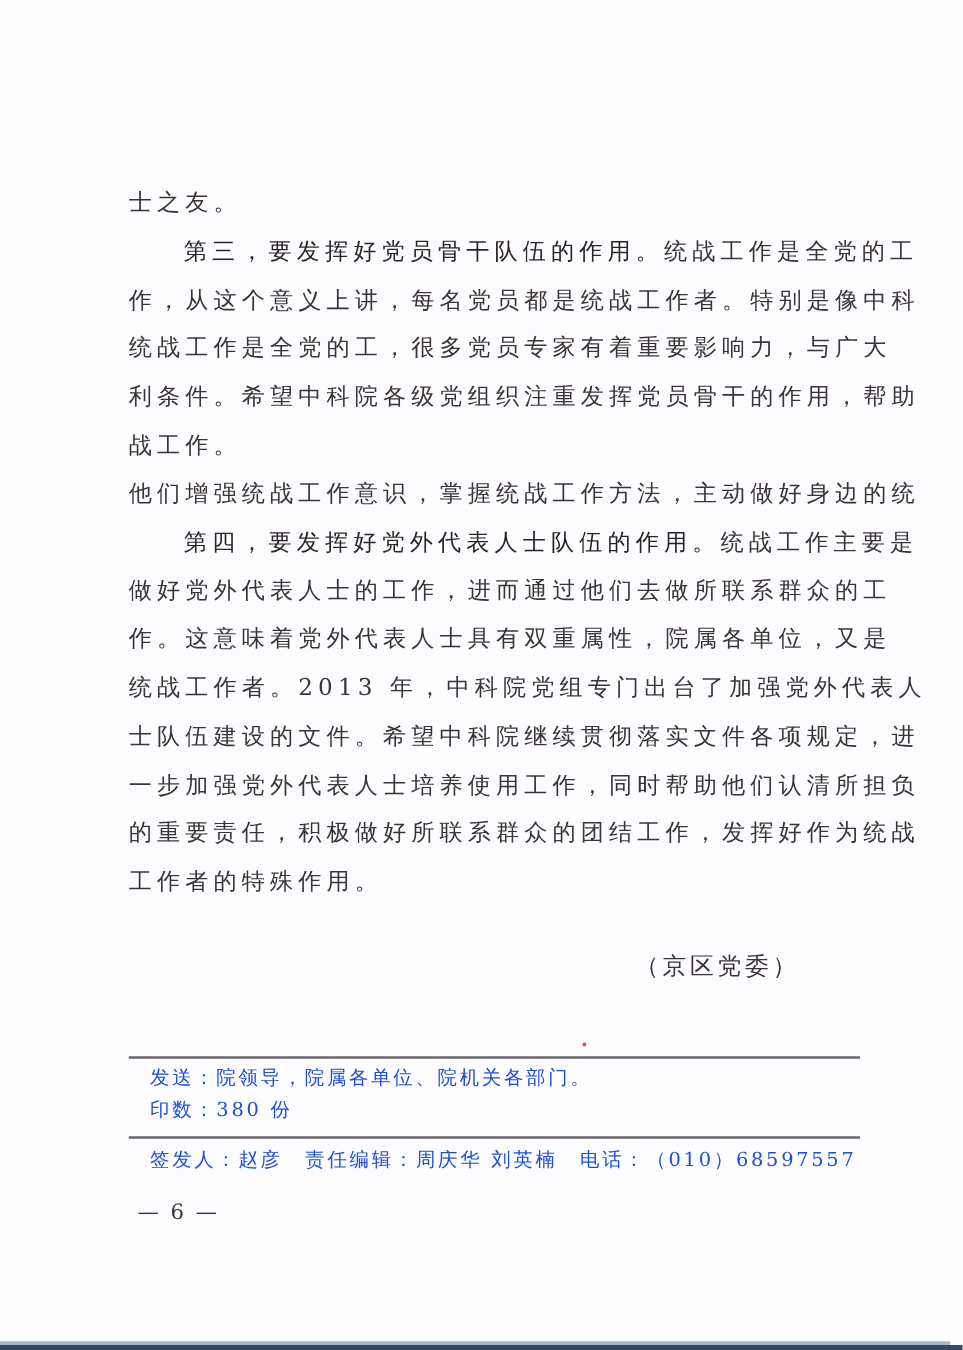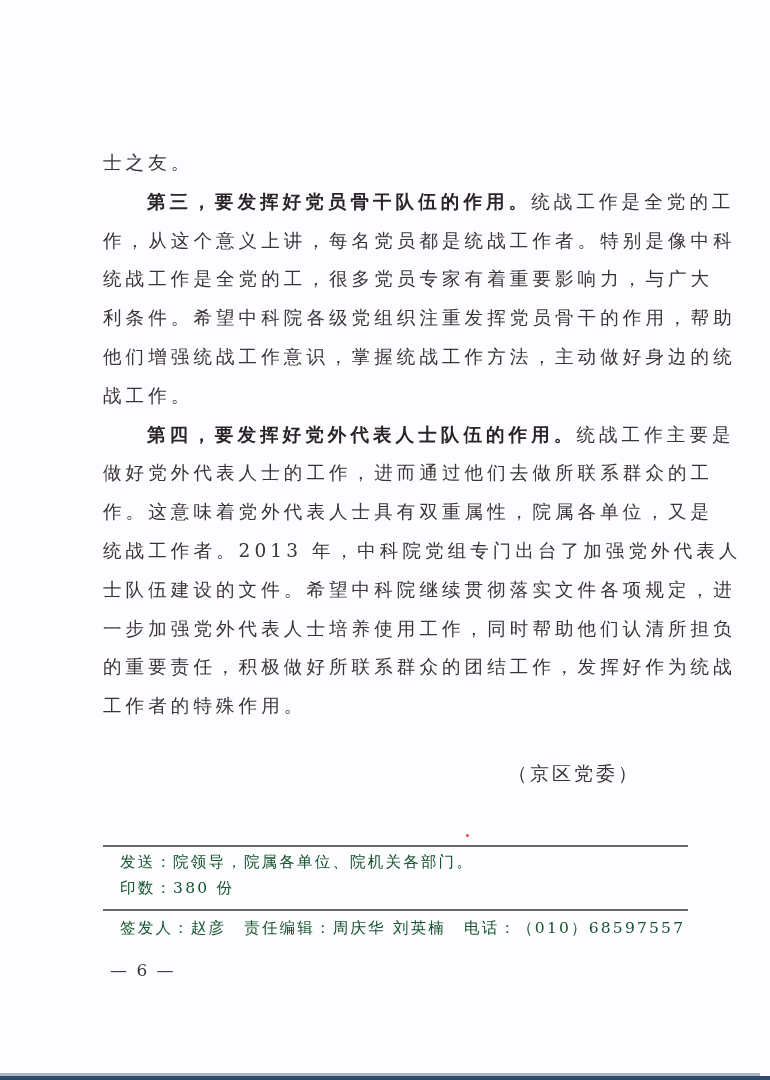--- a/index.html
+++ b/index.html
@@ -28,21 +28,21 @@
       margin-top: 20px;
     }
     .line {
       height: 38.8px;
       line-height: 38.8px;
       font-size: 18.5px;
       letter-spacing: 4.1px;
       white-space: nowrap;
     }
     .indent { padding-left: 44px; }
-    .bold { font-weight: bold; color: #2a2428; }
+    .bold { font-weight: normal; color: #2a2428; }
     .sig {
       position: absolute;
       left: 508px;
       top: 758px;
       font-size: 19px;
       letter-spacing: 3px;
       line-height: 30px;
     }
     .rule {
       position: absolute;
@@ -52,21 +52,21 @@
       background: #6b666a;
     }
     .rule.r1 { top: 845px; }
     .rule.r2 { top: 909px; }
     .footer-line {
       position: absolute;
       left: 120px;
       font-size: 15.5px;
       letter-spacing: 2.2px;
       white-space: nowrap;
-      color: #14532d;
+      color: #1d4ed8;
     }
     .f1 { top: 852px; }
     .f2 { top: 878px; }
     .f3 { top: 918px; }
     .f3 .sp { display: inline-block; width: 18px; }
     .pagenum {
       position: absolute;
       left: 110px;
       top: 960px;
       font-size: 17px;
@@ -102,22 +102,22 @@
 <body>
 
 <div class="page">
 
   <div class="body-text">
     <div class="line"><span>士之友。</span></div>
     <div class="line indent"><span class="bold">第三，要发挥好党员骨干队伍的作用。</span><span>统战工作是全党的工</span></div>
     <div class="line"><span>作，从这个意义上讲，每名党员都是统战工作者。特别是像中科</span></div>
     <div class="line"><span>统战工作是全党的工，很多党员专家有着重要影响力，与广大</span></div>
     <div class="line"><span>利条件。希望中科院各级党组织注重发挥党员骨干的作用，帮助</span></div>
+    <div class="line"><span>战工作。</span></div>
     <div class="line"><span>他们增强统战工作意识，掌握统战工作方法，主动做好身边的统</span></div>
-    <div class="line"><span>战工作。</span></div>
     <div class="line indent"><span class="bold">第四，要发挥好党外代表人士队伍的作用。</span><span>统战工作主要是</span></div>
     <div class="line"><span>做好党外代表人士的工作，进而通过他们去做所联系群众的工</span></div>
     <div class="line"><span>作。这意味着党外代表人士具有双重属性，院属各单位，又是</span></div>
     <div class="line"><span>统战工作者。2013 年，中科院党组专门出台了加强党外代表人</span></div>
     <div class="line"><span>士队伍建设的文件。希望中科院继续贯彻落实文件各项规定，进</span></div>
     <div class="line"><span>一步加强党外代表人士培养使用工作，同时帮助他们认清所担负</span></div>
     <div class="line"><span>的重要责任，积极做好所联系群众的团结工作，发挥好作为统战</span></div>
     <div class="line"><span>工作者的特殊作用。</span></div>
   </div>
 

